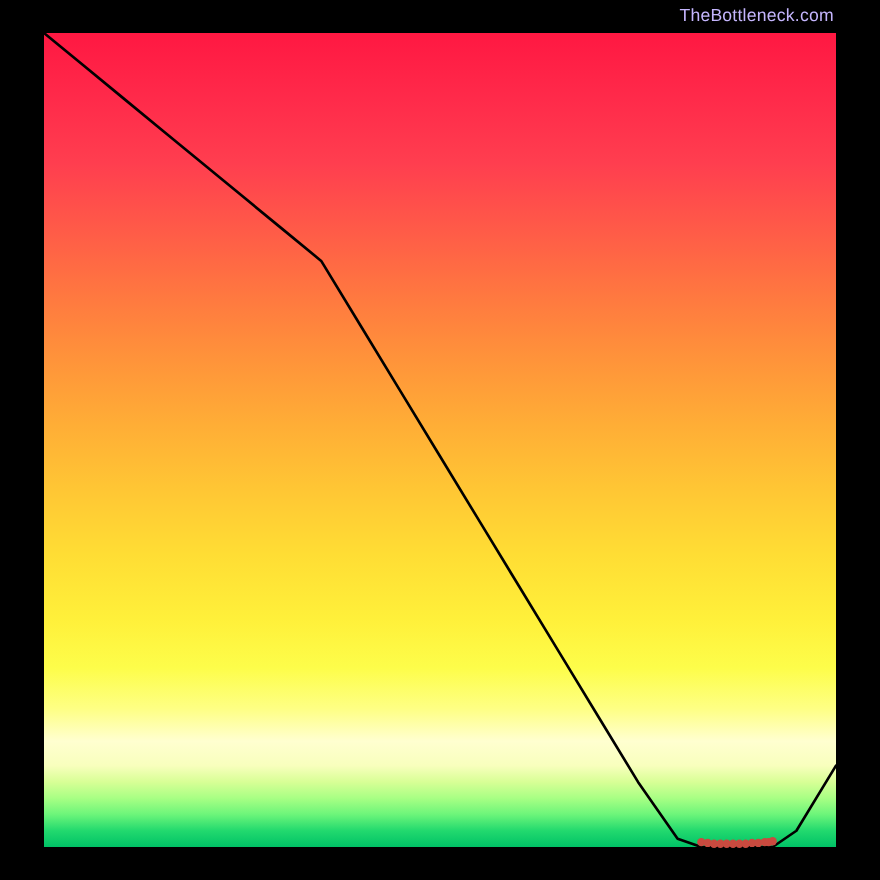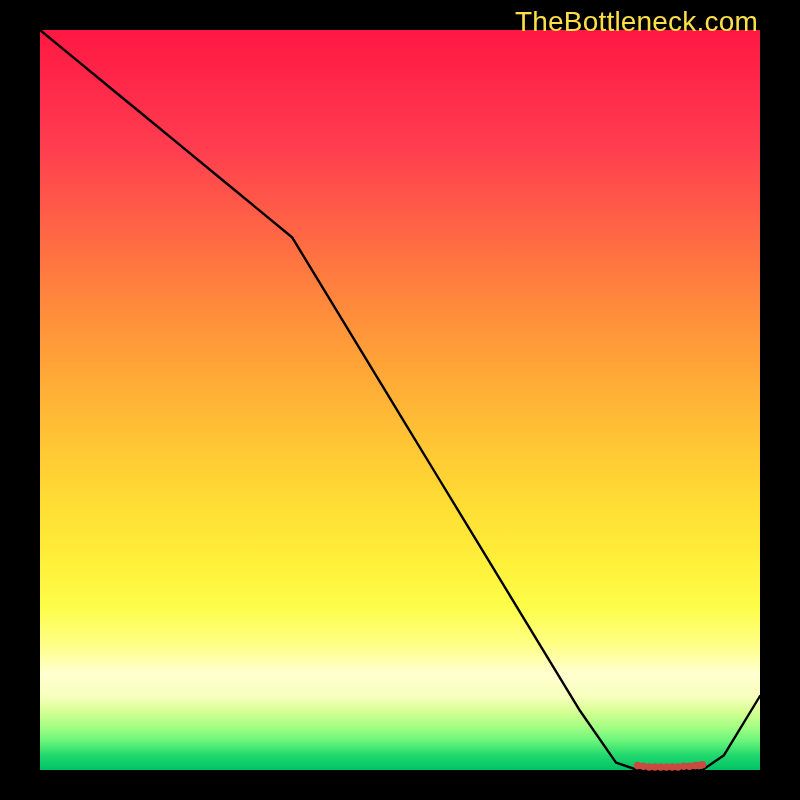--- a/index.html
+++ b/index.html
@@ -45,22 +45,22 @@
       #a8ff84 94%,
       #6cf57a 96%,
       #22d96e 98%,
       #00c266 100%
     );
   }
   .watermark {
     position: absolute;
     top: 6px;
     right: 42px;
-    color: #fde047;
-    font-size: 28px;
+    color: #c4b5fd;
+    font-size: 16px;
     font-weight: 500;
     letter-spacing: 0.2px;
     user-select: none;
   }
   svg.overlay {
     position: absolute;
     left: 0;
     top: 0;
   }
 </style>

